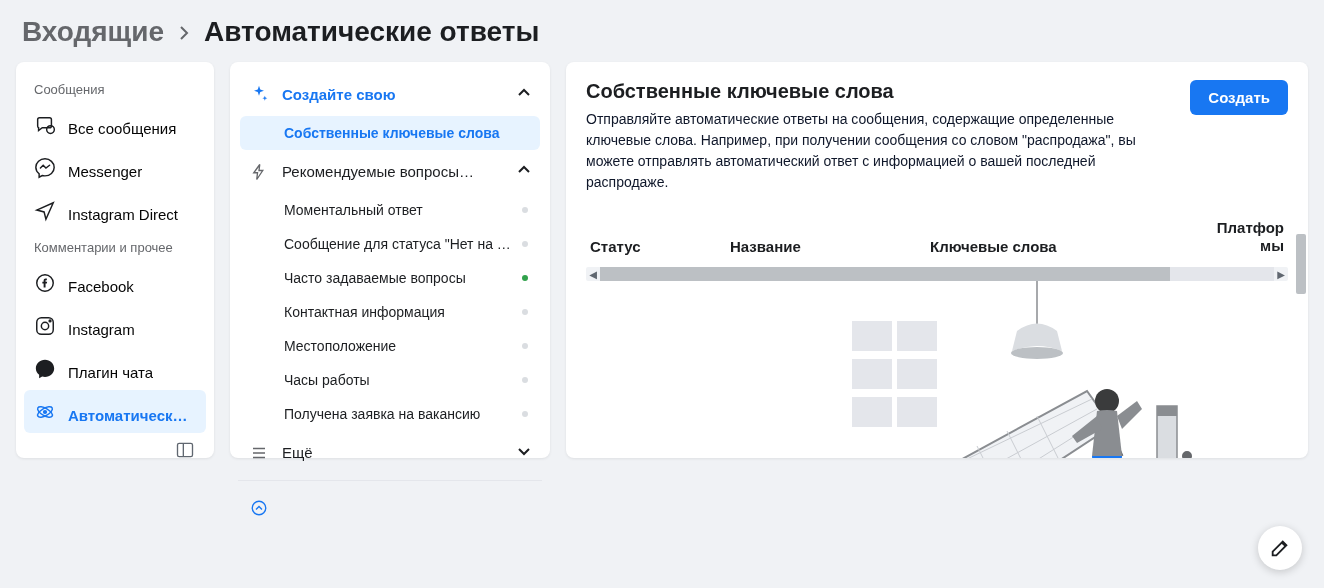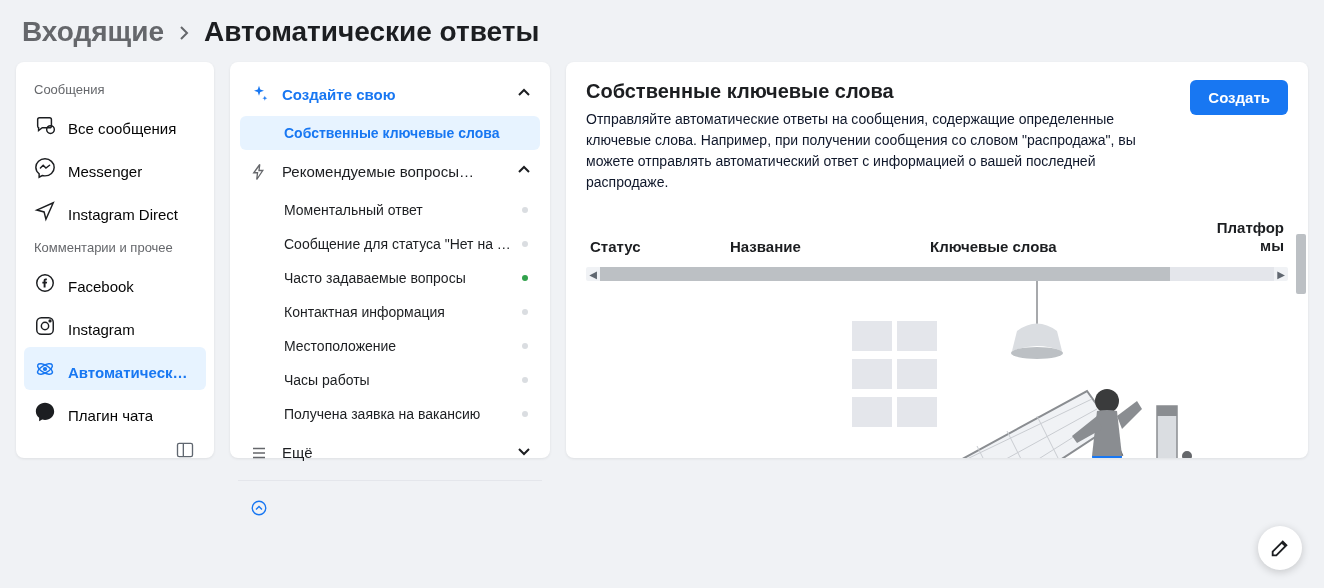--- a/index.html
+++ b/index.html
@@ -275,38 +275,38 @@
       <span class="icn">
         <svg width="22" height="22" viewBox="0 0 24 24" fill="none" stroke="#1c1e21" stroke-width="1.6">
             <rect x="3" y="3" width="18" height="18" rx="5"></rect>
             <circle cx="12" cy="12" r="4"></circle>
             <circle cx="17.5" cy="6.5" r="1" fill="#1c1e21"></circle>
           </svg>
       </span>
       <span class="txt">Instagram</span>
     </div>
 
+    <div class="side-item">
+      <span class="icn">
+        <svg width="22" height="22" viewBox="0 0 24 24" fill="#1c1e21">
+            <path d="M12 2C6.5 2 2 6.1 2 11.2c0 2.9 1.4 5.4 3.6 7.1V22l3.3-1.8c1 .3 2 .4 3.1.4 5.5 0 10-4.1 10-9.2S17.5 2 12 2z"></path>
+          </svg>
+      </span>
+      <span class="txt">Плагин чата</span>
+    </div>
+
     <div class="side-item active">
       <span class="icn">
         <svg width="22" height="22" viewBox="0 0 24 24" fill="none" stroke="#1877f2" stroke-width="1.6">
             <ellipse cx="12" cy="12" rx="9" ry="4" transform="rotate(30 12 12)"></ellipse>
             <ellipse cx="12" cy="12" rx="9" ry="4" transform="rotate(-30 12 12)"></ellipse>
             <circle cx="12" cy="12" r="1.5" fill="#1877f2"></circle>
           </svg>
       </span>
       <span class="txt">Автоматическ…</span>
-    </div>
-
-    <div class="side-item">
-      <span class="icn">
-        <svg width="22" height="22" viewBox="0 0 24 24" fill="#1c1e21">
-            <path d="M12 2C6.5 2 2 6.1 2 11.2c0 2.9 1.4 5.4 3.6 7.1V22l3.3-1.8c1 .3 2 .4 3.1.4 5.5 0 10-4.1 10-9.2S17.5 2 12 2z"></path>
-          </svg>
-      </span>
-      <span class="txt">Плагин чата</span>
     </div>
 
     <div class="sidebar-footer">
       <div class="collapse-btn">
         <svg width="20" height="20" viewBox="0 0 24 24" fill="none" stroke="#606770" stroke-width="1.6">
             <rect x="3" y="4" width="18" height="16" rx="2"></rect>
             <path d="M10 4v16"></path>
           </svg>
       </div>
     </div>

